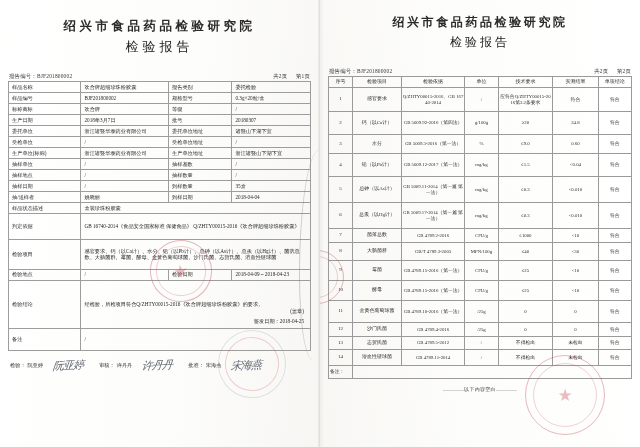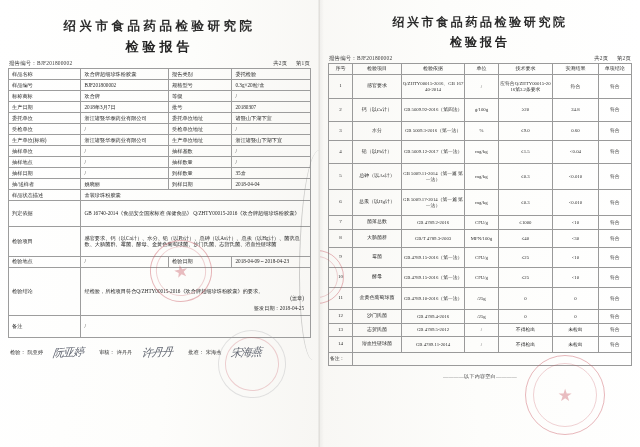--- a/index.html
+++ b/index.html
@@ -32,25 +32,25 @@
     font-weight: bold;
     letter-spacing: 3.5px;
     color: #2b2b2b;
     margin-top: 12px;
     white-space: nowrap;
   }
   .page.right .org-title { margin-top: 8px; font-size: 12px; letter-spacing: 2.6px; }
   .doc-title {
     text-align: center;
     font-size: 13px;
-    font-weight: bold;
+    font-weight: normal;
     letter-spacing: 4px;
     color: #222;
     margin-top: 3px;
-    margin-bottom: 4px;
+    margin-bottom: 17px;
   }
   .page.right .doc-title { font-size: 12px; letter-spacing: 3px; }
 
   .meta-row {
     display: flex;
     justify-content: space-between;
     align-items: flex-end;
     font-size: 5.4px;
     color: #3a3a3a;
     padding: 0 1px 1px 1px;

